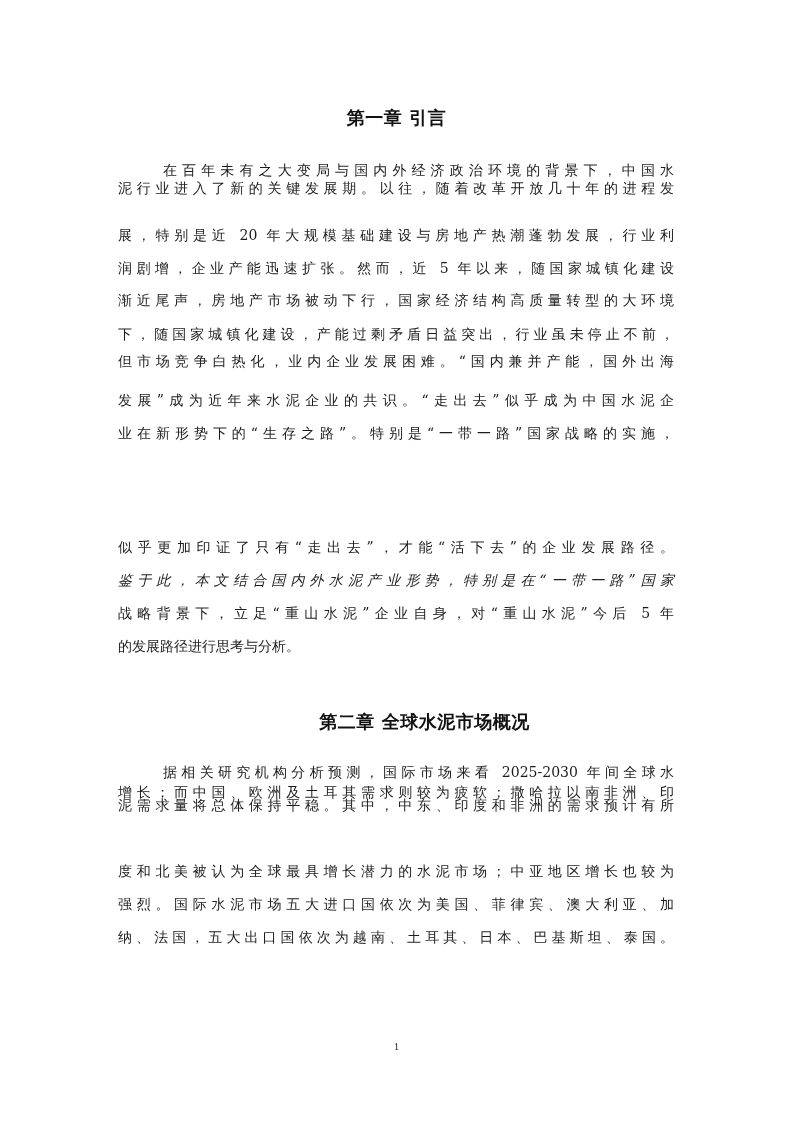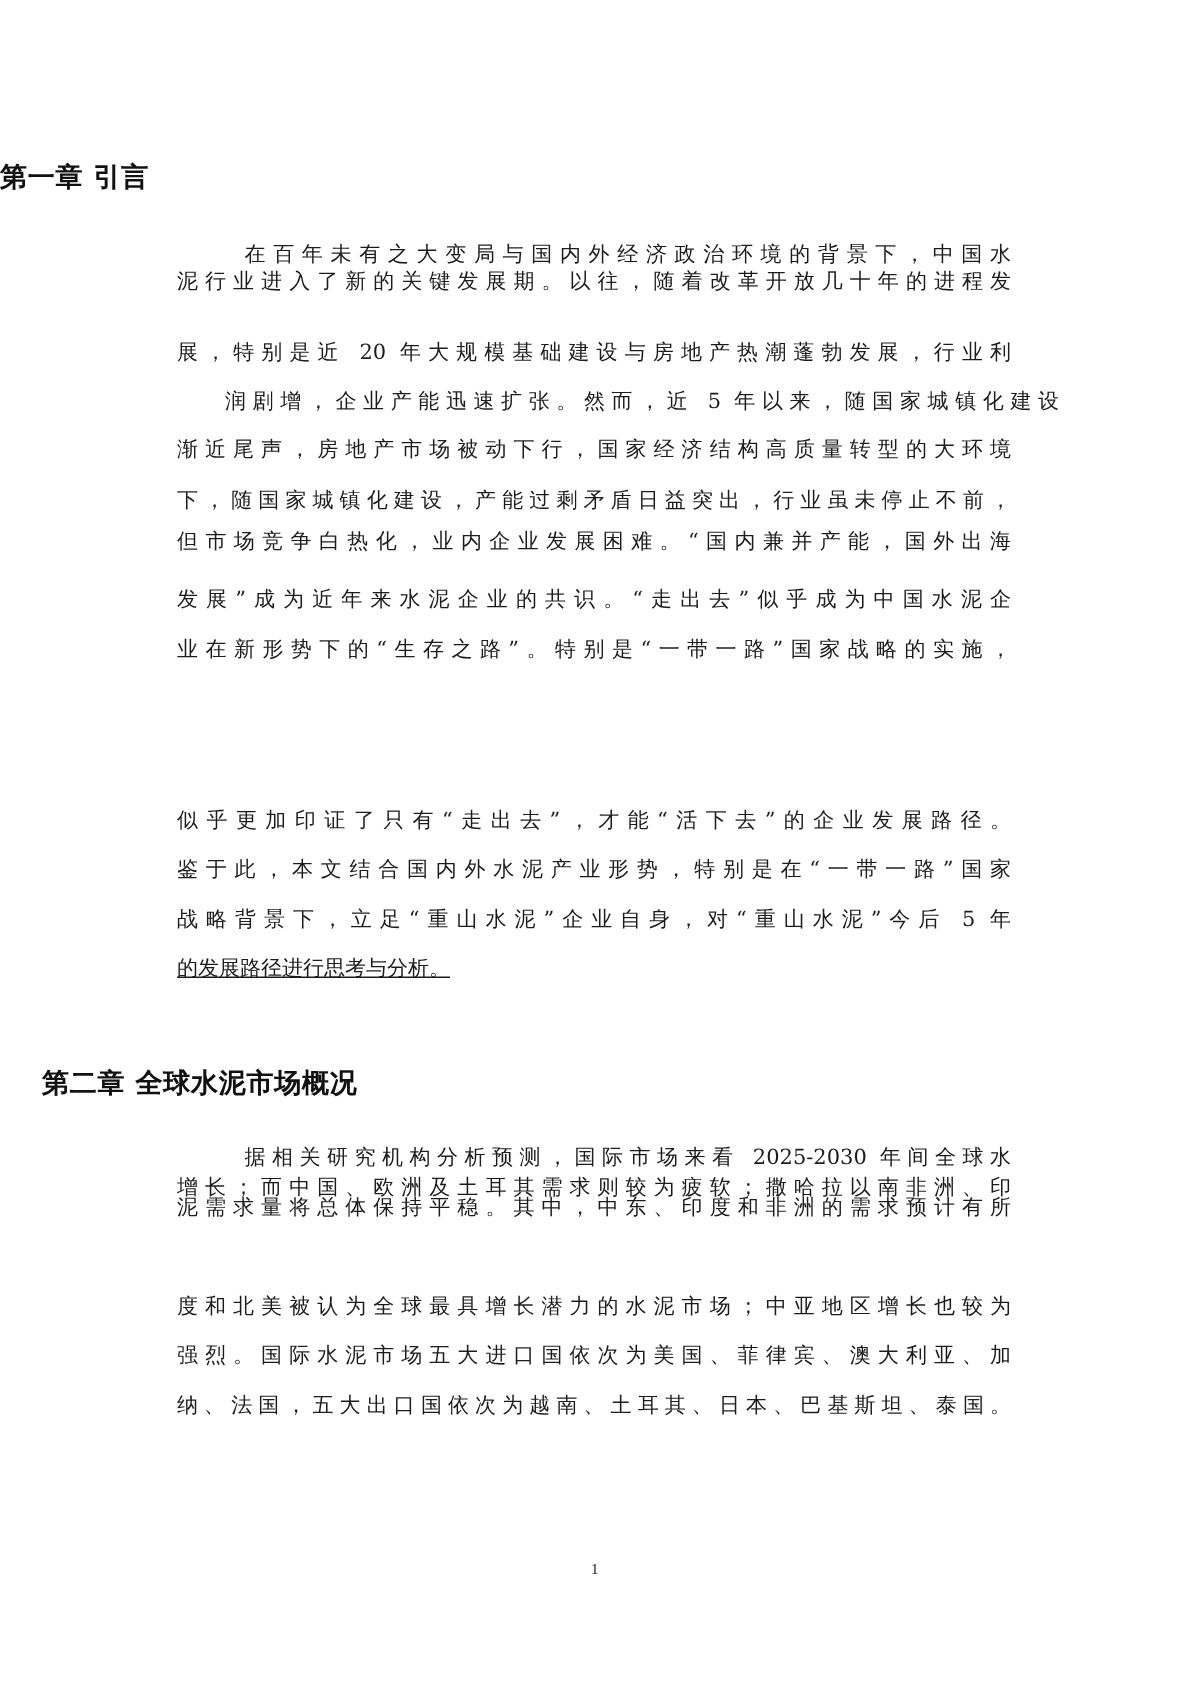--- a/index.html
+++ b/index.html
@@ -8,40 +8,40 @@
       height: 1122px;
       position: relative;
       overflow: hidden;
       font-family: "DejaVu Serif", "Liberation Serif", serif;
       color: #1a1a1a;
     }
     .page { position: absolute; left: 0; top: 0; width: 793px; height: 1122px; }
     .heading {
       position: absolute;
       left: 0; width: 793px;
-      text-align: left;
+      text-align: center;
       font-family: "DejaVu Sans", "Liberation Sans", sans-serif;
       font-weight: bold;
       font-size: 18px;
       color: #111;
       letter-spacing: 0.5px;
     }
     .line {
       position: absolute;
       left: 118px;
       width: 556px;
       font-size: 14px;
       line-height: 24px;
       white-space: nowrap;
       text-align: justify;
       text-align-last: justify;
       color: #1c1c1c;
     }
     .line.indent { left: 163px; width: 511px; }
-    .line.last { text-align-last: left; text-decoration: underline; }
+    .line.last { text-align-last: left; }
     .page-number {
       position: absolute;
       left: 0; width: 793px;
       top: 1041px;
       text-align: center;
       font-family: "Liberation Serif", serif;
       font-size: 10px;
       color: #222;
     }
   </style>
@@ -49,28 +49,28 @@
 <body>
 
 <div class="page">
 
   <div class="heading" style="top:106px;">第一章  引言</div>
 
   <div>
     <div class="line indent" style="top:158px;">在百年未有之大变局与国内外经济政治环境的背景下，中国水</div>
     <div class="line" style="top:176px;">泥行业进入了新的关键发展期。以往，随着改革开放几十年的进程发</div>
     <div class="line" style="top:223px;">展，特别是近 20 年大规模基础建设与房地产热潮蓬勃发展，行业利</div>
-    <div class="line" style="top:256px;margin-left:32px;">润剧增，企业产能迅速扩张。然而，近 5 年以来，随国家城镇化建设</div>
+    <div class="line" style="top:256px;">润剧增，企业产能迅速扩张。然而，近 5 年以来，随国家城镇化建设</div>
     <div class="line" style="top:289px;font-family:Liberation Mono, monospace;">渐近尾声，房地产市场被动下行，国家经济结构高质量转型的大环境</div>
     <div class="line" style="top:322px;">下，随国家城镇化建设，产能过剩矛盾日益突出，行业虽未停止不前，</div>
     <div class="line" style="top:349px;">但市场竞争白热化，业内企业发展困难。“国内兼并产能，国外出海</div>
     <div class="line" style="top:388px;">发展”成为近年来水泥企业的共识。“走出去”似乎成为中国水泥企</div>
     <div class="line" style="top:421px;">业在新形势下的“生存之路”。特别是“一带一路”国家战略的实施，</div>
     <div class="line" style="top:535px;">似乎更加印证了只有“走出去”，才能“活下去”的企业发展路径。</div>
-    <div class="line" style="top:568px;">鉴于此，本文结合国内外水泥产业形势，特别是在“一带一路”国家</div>
+    <div class="line" style="top:568px;font-style:italic;">鉴于此，本文结合国内外水泥产业形势，特别是在“一带一路”国家</div>
     <div class="line" style="top:601px;">战略背景下，立足“重山水泥”企业自身，对“重山水泥”今后 5 年</div>
     <div class="line last" style="top:634px;">的发展路径进行思考与分析。</div>
   </div>
 
   <div class="heading" style="top:710px;padding-left:28px;">第二章  全球水泥市场概况</div>
 
   <div>
     <div class="line indent" style="top:760px;">据相关研究机构分析预测，国际市场来看 2025-2030 年间全球水</div>
     <div class="line" style="top:793px;">泥需求量将总体保持平稳。其中，中东、印度和非洲的需求预计有所</div>
     <div class="line" style="top:780px;">增长；而中国、欧洲及土耳其需求则较为疲软；撒哈拉以南非洲、印</div>

